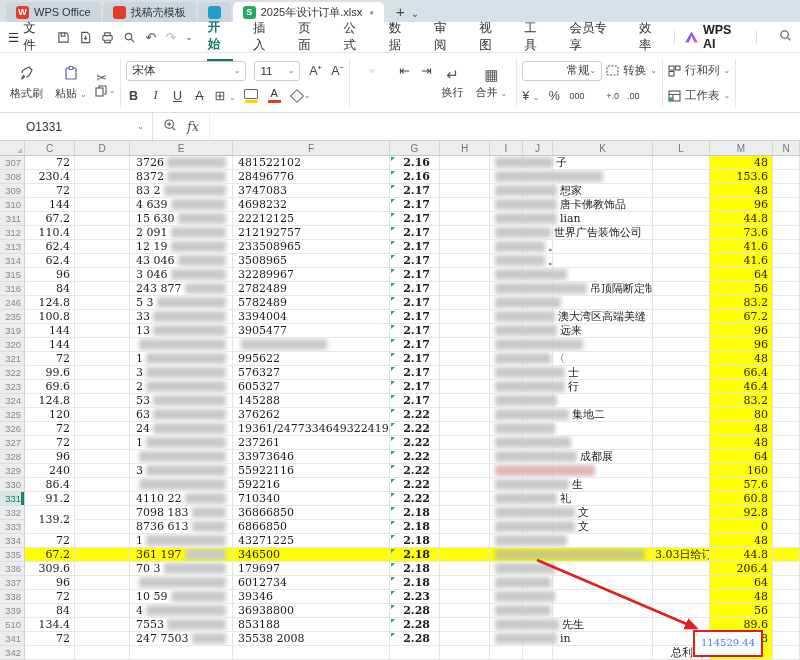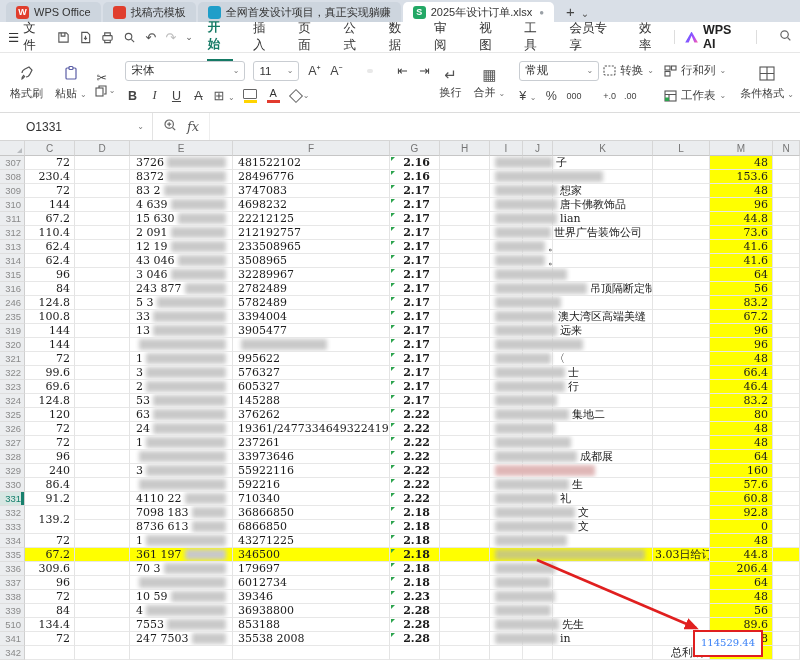--- a/index.html
+++ b/index.html
@@ -123,21 +123,20 @@
   <div class="dtab">
     <span class="logo lg-wps">W</span>
     <span>WPS Office</span>
   </div>
   <div class="dtab">
     <span class="logo lg-red"></span>
     <span>找稿壳模板</span>
   </div>
   <div class="dtab">
     <span class="logo lg-blue"></span>
-    <span>全网首发设计项目，真正实现躺赚</span>
   </div>
   <div class="dtab active">
     <span class="logo lg-green">S</span>
     <span>2025年设计订单.xlsx</span>
     <span class="moddot">●</span>
   </div>
   <span class="tb-plus">+</span>
   <span class="tb-chev">⌄</span>
 </div>
 
@@ -286,21 +285,21 @@
       <span>换行</span>
     </div>
     <div class="tb-big">
       <span class="tb-ic">▦</span>
       <span><span>合并</span> <span class="chev">⌄</span></span>
     </div>
   </div>
   <div class="vd"></div>
   <div class="stack">
     <div class="srow">
-      <div class="selbox" style="width:80px;">
+      <div class="selbox" style="width:80px;justify-content:flex-end;">
         <span>常规</span>
         <span class="chev">⌄</span>
       </div>
     </div>
     <div class="srow">
       <span class="fbtn"><span>¥</span> <span class="chev">⌄</span></span>
       <span class="fbtn">%</span>
       <span class="mini">000</span>
     </div>
   </div>
@@ -338,28 +337,20 @@
             <rect x="1" y="1" width="11" height="10"></rect>
             <path d="M1 4.5h11M5 4.5V11"></path>
             <rect x="1" y="7.5" width="4" height="3.5" fill="#2da44e" stroke="none"></rect>
           </svg>
         <span>工作表</span>
           <span class="chev">⌄</span>
         </span>
     </div>
   </div>
   <div class="vd"></div>
-  <div class="tb-big">
-    <span class="tb-ic">
-      <svg width="16" height="15" viewBox="0 0 16 15" fill="none" stroke="#555" stroke-width="1.1">
-          <rect x="1" y="1" width="14" height="13"></rect>
-          <path d="M1 7.5h14M8 1v13"></path>
-        </svg></span>
-    <span><span>条件格式</span> <span class="chev">⌄</span></span>
-  </div>
   <div class="tb-big">
     
     
   </div>
 </div>
 
 <div class="fbar">
   <div class="namebox">
     <span>O1331</span>
     <span class="chev">⌄</span>

